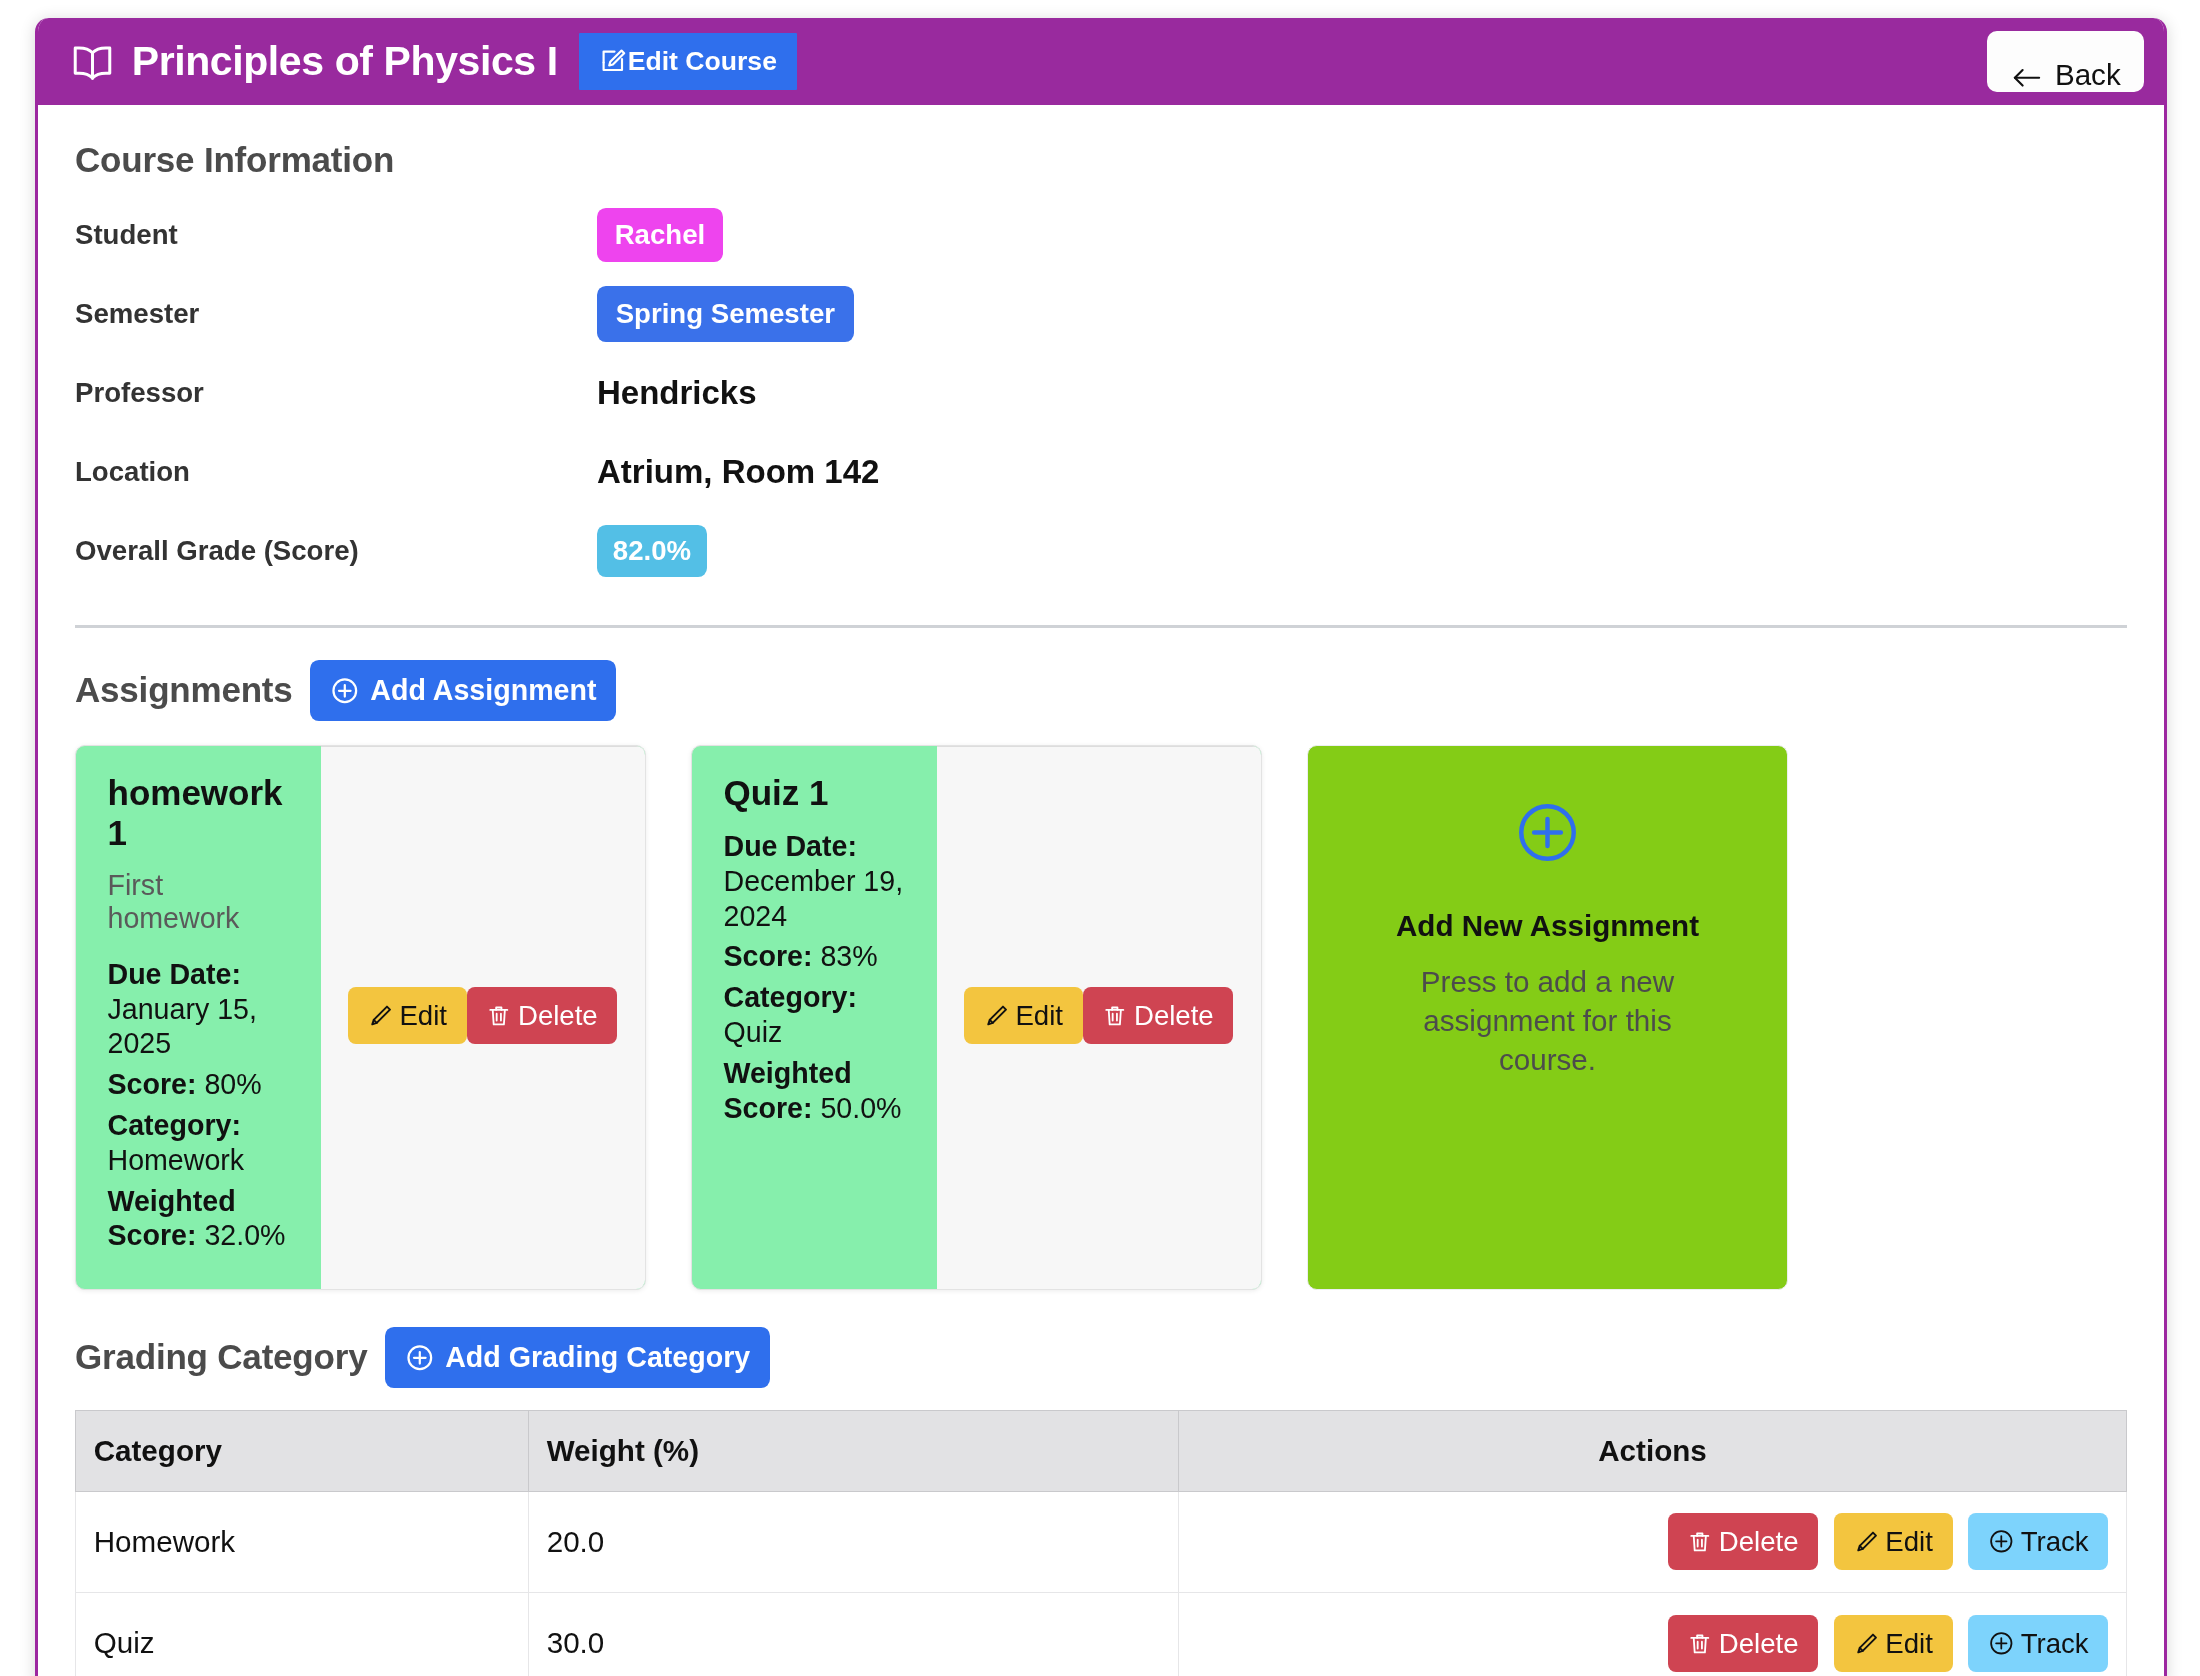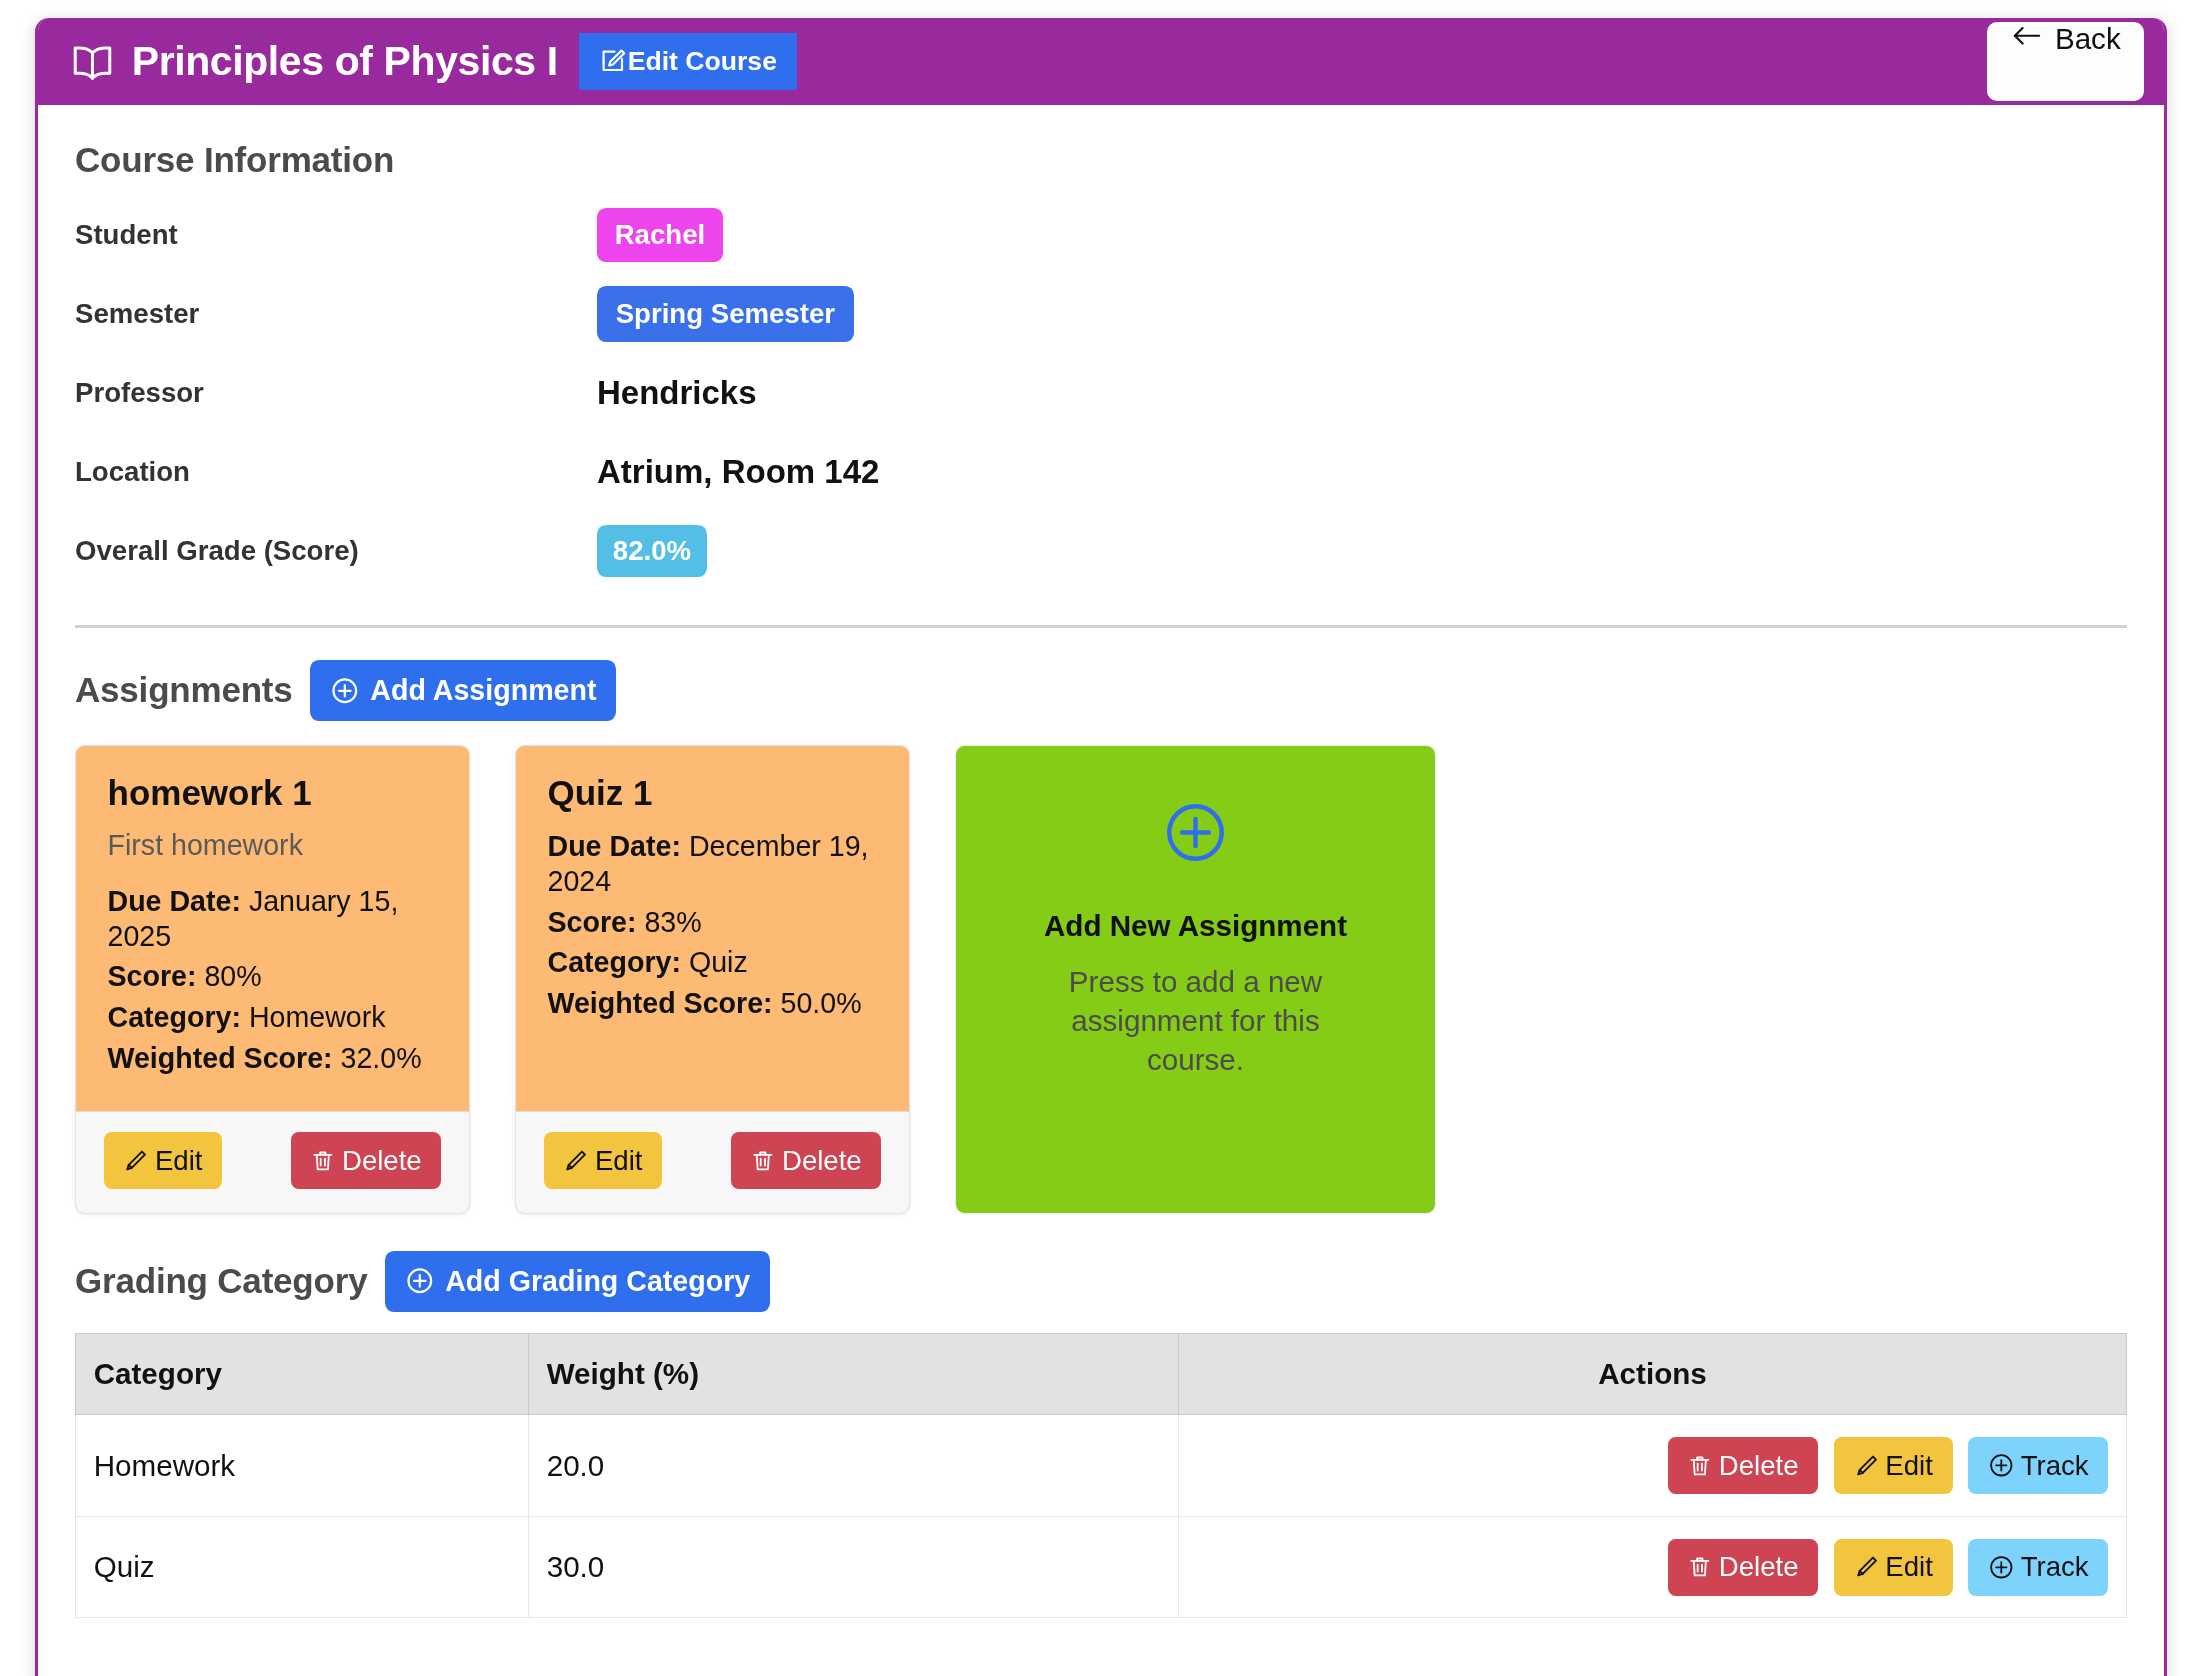--- a/index.html
+++ b/index.html
@@ -64,26 +64,26 @@
     gap: 1px;
     cursor: pointer;
     white-space: nowrap;
   }
   .back-btn {
     margin-left: auto;
     background: #fdfdfd;
     color: #111111;
     border: none;
     border-radius: 9.9px;
-    height: 79px;
+    height: 61px;
     padding: 0 23.6px;
     font-size: 29.6px;
     font-family: inherit;
     display: inline-flex;
-    align-items: flex-start;
+    align-items: flex-end;
     gap: 11.8px;
     cursor: pointer;
     white-space: nowrap;
   }
 
   
   .content { padding: 0 37px; }
 
   .section-heading {
     font-size: 35px;
@@ -149,27 +149,27 @@
     cursor: pointer;
     white-space: nowrap;
   }
 
   .cards-row {
     display: flex;
     gap: 45px;
     margin-top: 23.6px;
   }
   .assign-card {
-    width: 395px;
-    background: #fdba74;
+    width: 571px;
+    background: #86efac;
     border: 1px solid #e3e3e3;
     border-radius: 9.9px;
     box-shadow: 0 1px 4.9px rgba(0,0,0,0.08);
     display: flex;
-    flex-direction: column;
+    flex-direction: row;
     overflow: hidden;
   }
   .assign-body { padding: 27.6px 31.5px 29.6px 31.5px; flex: 1 1 auto; }
   .assign-title {
     font-size: 35px;
     font-weight: bold;
     color: #111111;
     margin-bottom: 15.8px;
   }
   .assign-desc {

